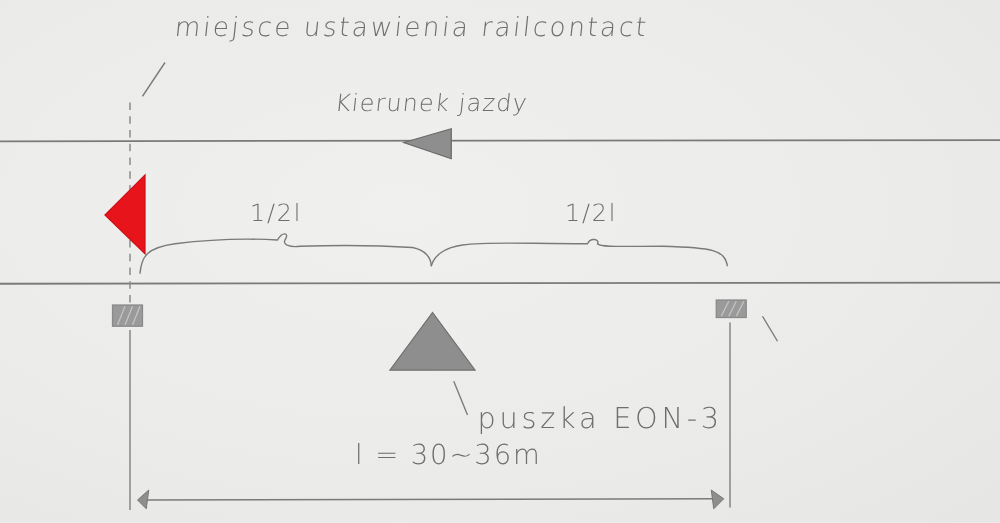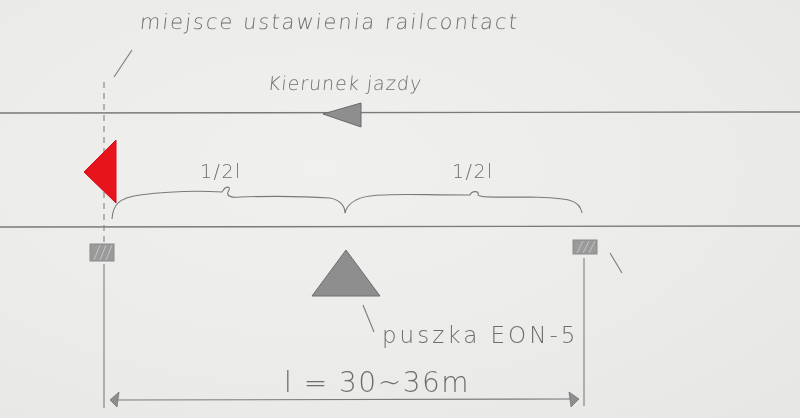--- a/index.html
+++ b/index.html
@@ -8,21 +8,21 @@
       background: radial-gradient(ellipse at 40% 40%, #f0f0ef 0%, #ebebea 60%, #e6e6e5 100%); }
     svg { position:absolute; left:0; top:0; }
     .lbl { position:absolute; font-family:"DejaVu Sans", sans-serif; color:#6e6e6e;
       font-weight:300; white-space:nowrap; letter-spacing:1.5px; font-style:normal; }
     #lbl-rc { left:140px; top:10px; font-size:21px; letter-spacing:2px; transform:skewX(-6deg); }
     #lbl-dir { left:268px; top:72px; font-size:19px; letter-spacing:1px; transform:skewX(-6deg); }
     #lbl-h1 { left:200px; top:160px; font-size:19px; }
     #lbl-h2 { left:452px; top:160px; font-size:19px; }
     #lbl-eon { left:382px; top:322px; font-size:23px; letter-spacing:3px; }
     #lbl-kab { left:634px; top:267px; font-size:18px; letter-spacing:1px; }
-    #lbl-len { left:284px; top:366px; font-size:28px; letter-spacing:1.5px; }
+    #lbl-len { left:284px; top:352px; font-size:22px; letter-spacing:1.5px; }
   </style>
 </head>
 <body>
 
 <div class="canvas">
   <svg width="800" height="418" viewBox="0 0 800 418">
 
     <line x1="0" y1="113" x2="800" y2="112" stroke="#7a7a7a" stroke-width="1.4"></line>
     <line x1="0" y1="227" x2="800" y2="226" stroke="#7a7a7a" stroke-width="1.4"></line>
 
@@ -60,15 +60,15 @@
 
     <line x1="112" y1="400" x2="576" y2="399" stroke="#7a7a7a" stroke-width="1.1"></line>
     <polygon points="110,400 119,392 117,407" fill="#8e8e8e" stroke="#777" stroke-width="0.8"></polygon>
     <polygon points="579,399 569,392 571,407" fill="#8e8e8e" stroke="#777" stroke-width="0.8"></polygon>
   </svg>
 
   <div class="lbl" id="lbl-rc">miejsce ustawienia railcontact</div>
   <div class="lbl" id="lbl-dir">Kierunek jazdy</div>
   <div class="lbl" id="lbl-h1">1/2l</div>
   <div class="lbl" id="lbl-h2">1/2l</div>
-  <div class="lbl" id="lbl-eon">puszka EON-5</div>
+  <div class="lbl" id="lbl-eon">puszka EON-3</div>
   <div class="lbl" id="lbl-len">l = 30~36m</div>
 </div>
 
 </body></html>

